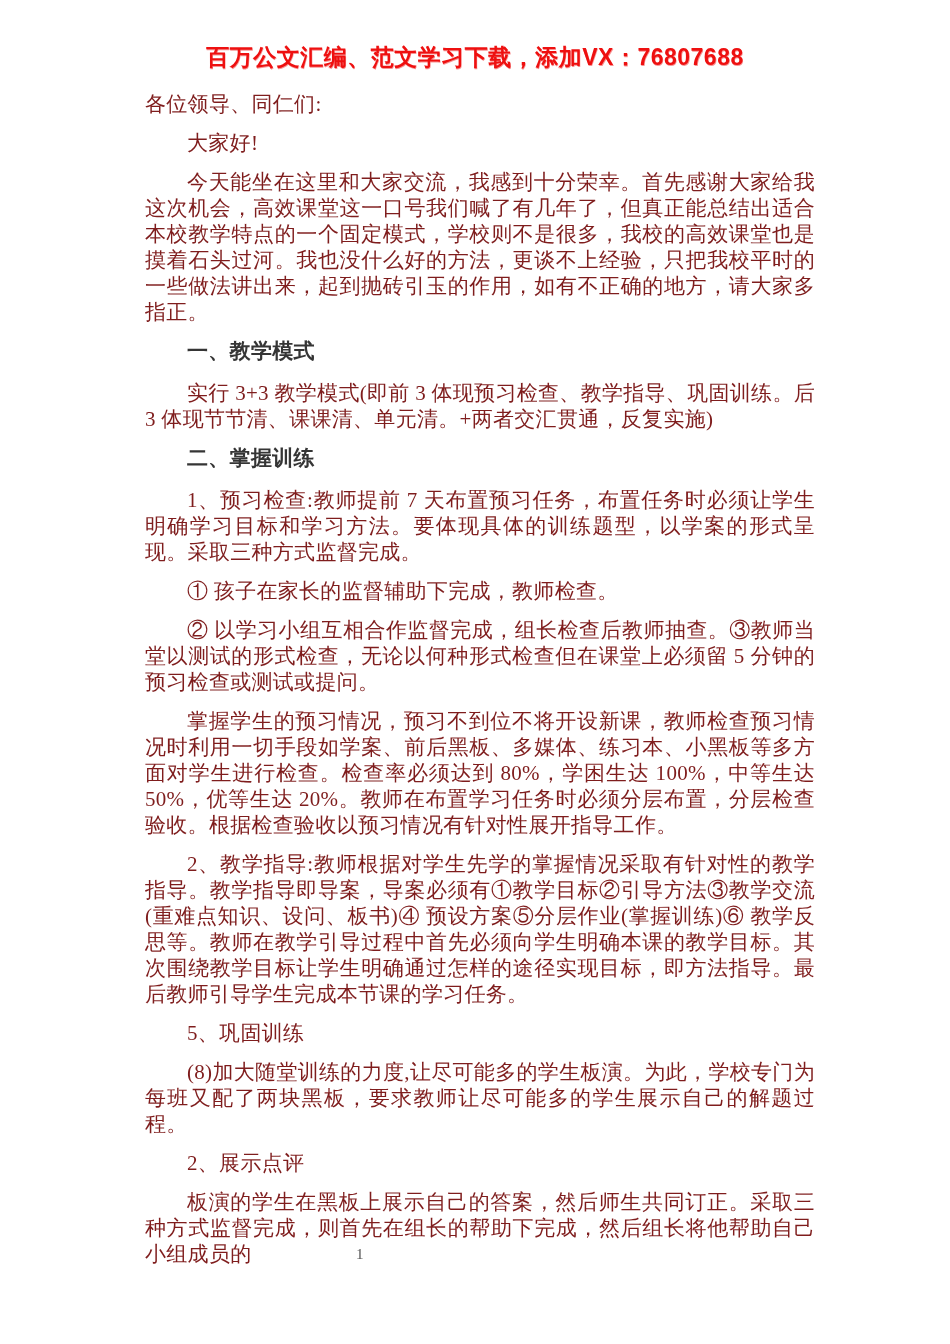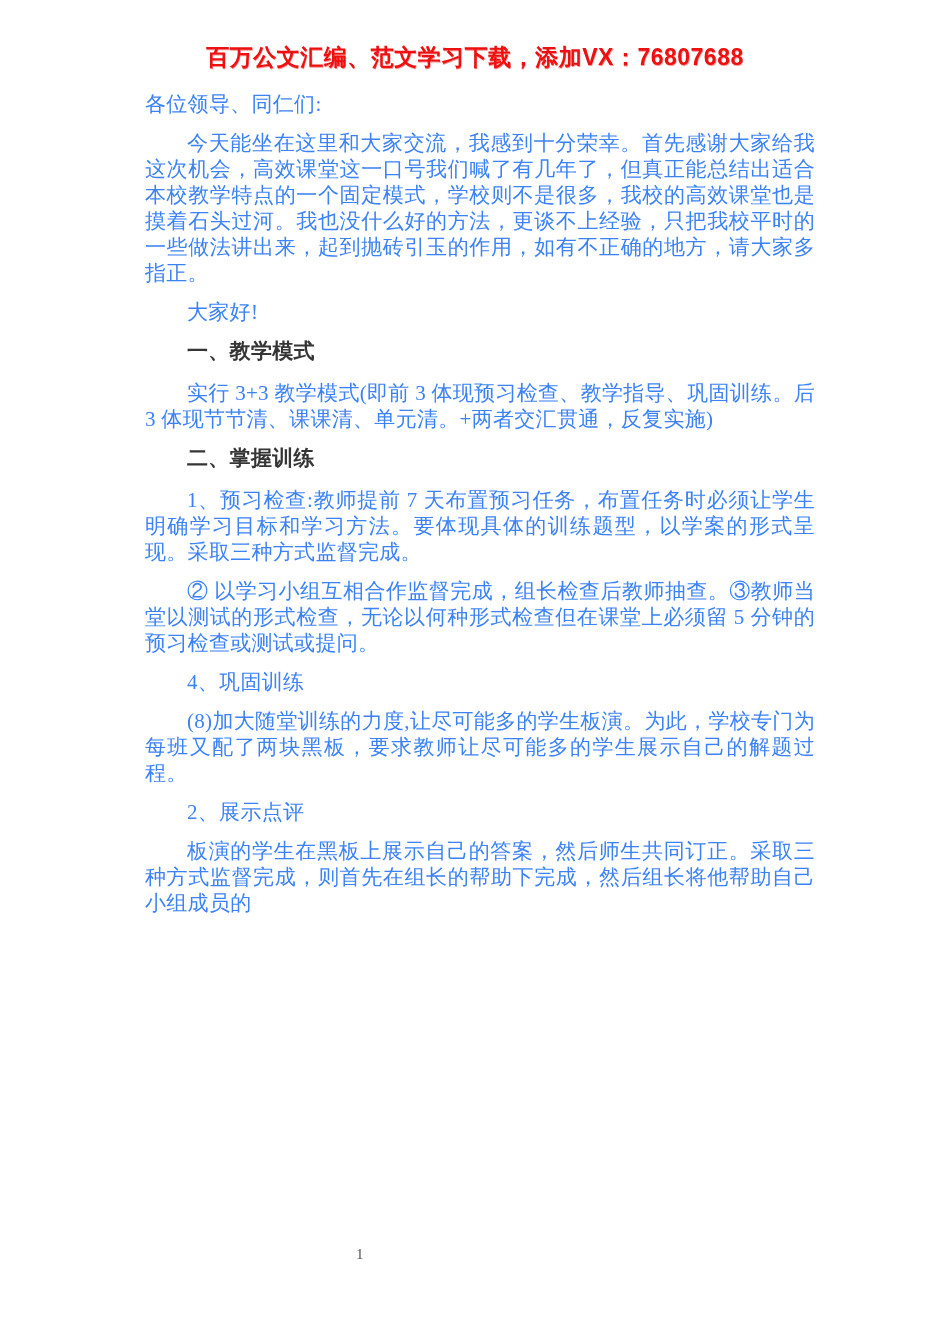--- a/index.html
+++ b/index.html
@@ -25,21 +25,21 @@
     color: #ee1010;
     text-shadow: 0.6px 0.6px 0 rgba(238,16,16,0.45);
   }
   .doc-body {
     margin: 18px 135px 0 145px;
   }
   .doc-body p {
     margin: 0 0 13px 0;
     font-size: 21px;
     line-height: 26px;
-    color: #3b82f6;
+    color: #7f1d1d;
     text-align: justify;
     letter-spacing: 0.3px;
   }
   .doc-body p.indent {
     text-indent: 2em;
   }
   .doc-body p.heading {
     text-indent: 2em;
     font-family: "Liberation Sans", "DejaVu Sans", sans-serif;
     font-weight: bold;
@@ -57,27 +57,30 @@
   }
 </style>
 </head>
 <body>
 
 <div class="page">
   <div class="doc-header">百万公文汇编、范文学习下载，添加VX：76807688</div>
 
   <div class="doc-body">
       <p class="plain">各位领导、同仁们:</p>
+      <p class="indent">大家好!</p>
       <p class="indent">今天能坐在这里和大家交流，我感到十分荣幸。首先感谢大家给我这次机会，高效课堂这一口号我们喊了有几年了，但真正能总结出适合本校教学特点的一个固定模式，学校则不是很多，我校的高效课堂也是摸着石头过河。我也没什么好的方法，更谈不上经验，只把我校平时的一些做法讲出来，起到抛砖引玉的作用，如有不正确的地方，请大家多指正。</p>
-      <p class="indent">大家好!</p>
       <p class="heading">一、教学模式</p>
       <p class="indent">实行 3+3 教学模式(即前 3 体现预习检查、教学指导、巩固训练。后 3 体现节节清、课课清、单元清。+两者交汇贯通，反复实施)</p>
       <p class="heading">二、掌握训练</p>
       <p class="indent">1、预习检查:教师提前 7 天布置预习任务，布置任务时必须让学生明确学习目标和学习方法。要体现具体的训练题型，以学案的形式呈现。采取三种方式监督完成。</p>
+      <p class="indent">① 孩子在家长的监督辅助下完成，教师检查。</p>
       <p class="indent">② 以学习小组互相合作监督完成，组长检查后教师抽查。③教师当堂以测试的形式检查，无论以何种形式检查但在课堂上必须留 5 分钟的预习检查或测试或提问。</p>
-      <p class="indent">4、巩固训练</p>
+      <p class="indent">掌握学生的预习情况，预习不到位不将开设新课，教师检查预习情况时利用一切手段如学案、前后黑板、多媒体、练习本、小黑板等多方面对学生进行检查。检查率必须达到 80%，学困生达 100%，中等生达 50%，优等生达 20%。教师在布置学习任务时必须分层布置，分层检查验收。根据检查验收以预习情况有针对性展开指导工作。</p>
+      <p class="indent">2、教学指导:教师根据对学生先学的掌握情况采取有针对性的教学指导。教学指导即导案，导案必须有①教学目标②引导方法③教学交流(重难点知识、设问、板书)④ 预设方案⑤分层作业(掌握训练)⑥ 教学反思等。教师在教学引导过程中首先必须向学生明确本课的教学目标。其次围绕教学目标让学生明确通过怎样的途径实现目标，即方法指导。最后教师引导学生完成本节课的学习任务。</p>
+      <p class="indent">5、巩固训练</p>
       <p class="indent">(8)加大随堂训练的力度,让尽可能多的学生板演。为此，学校专门为每班又配了两块黑板，要求教师让尽可能多的学生展示自己的解题过程。</p>
       <p class="indent">2、展示点评</p>
       <p class="indent">板演的学生在黑板上展示自己的答案，然后师生共同订正。采取三种方式监督完成，则首先在组长的帮助下完成，然后组长将他帮助自己小组成员的</p>
     </div>
 
   <div class="page-number">1</div>
 </div>
 
 </body></html>

